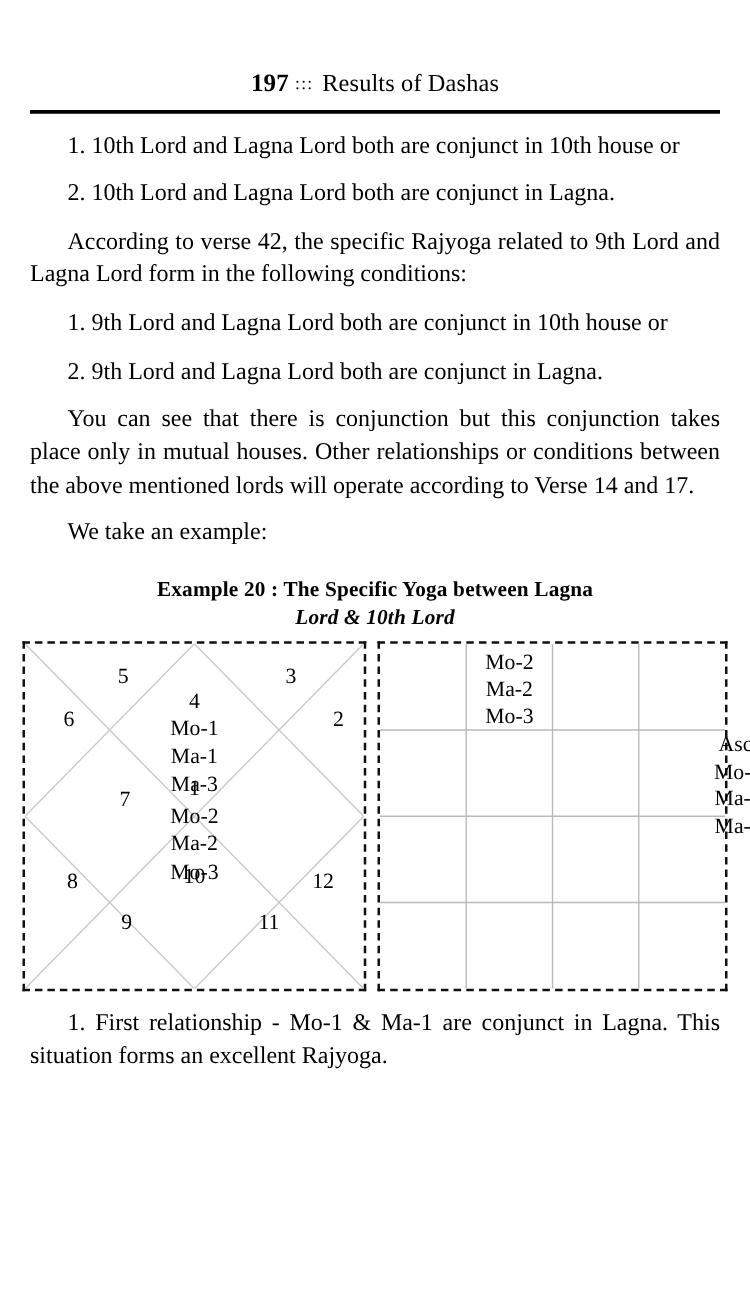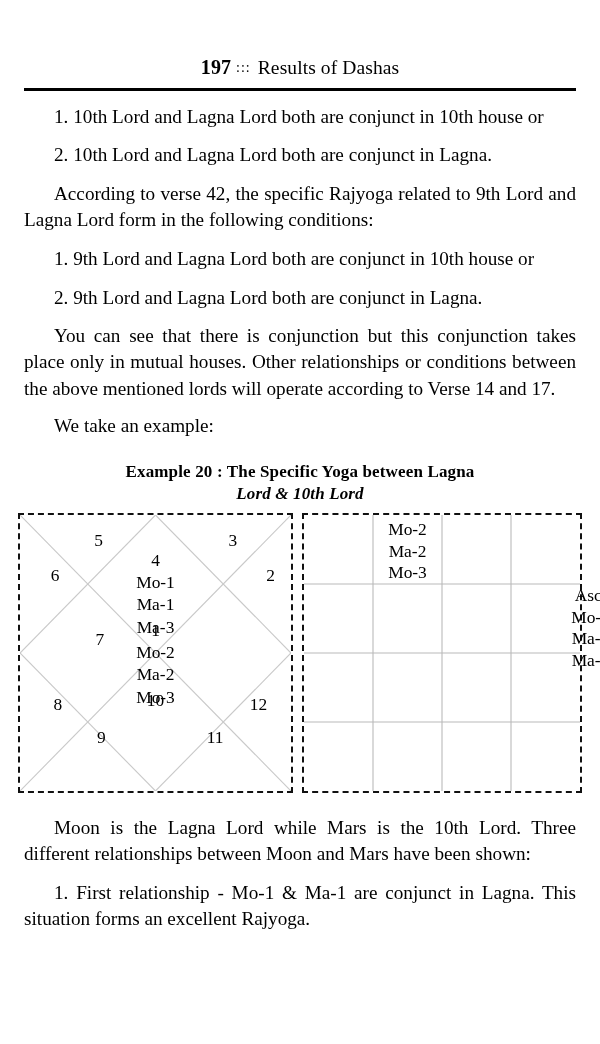--- a/index.html
+++ b/index.html
@@ -237,16 +237,15 @@
 
       <div class="scell" style="left:75%; top:70px; width:25%;margin-left:45px;">
         <span class="pl">Asc.</span>
         <span class="pl">Mo-1</span>
         <span class="pl">Ma-1</span>
         <span class="pl">Ma-3</span>
       </div>
     </div>
   </div>
 
-  <p class="para indent after-charts">Moon is the Lagna Lord while Mars is the 10th Lord. Three different relationships between Moon and Mars have been shown:</p>
   <p class="para indent"><b>1. First relationship -</b><span> Mo-1 &amp; Ma-1 are conjunct in Lagna. This situation forms an excellent Rajyoga.</span></p>
 
 </div>
 
 </body></html>

